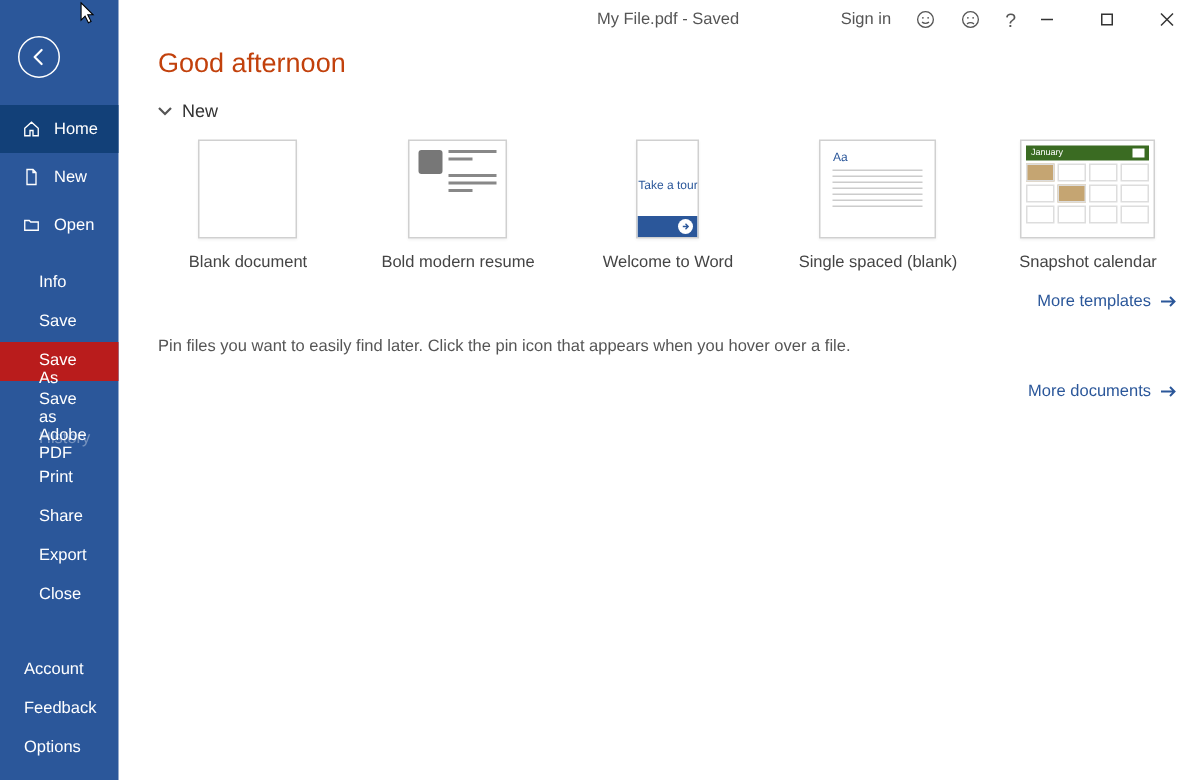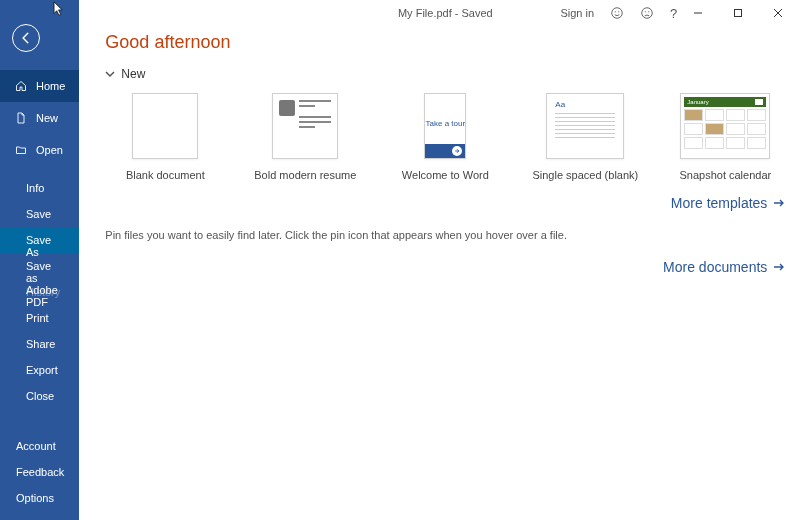--- a/index.html
+++ b/index.html
@@ -34,21 +34,21 @@
   align-items: center;
   gap: 8px;
   padding: 16px 14px;
   font-size: 11px;
   cursor: pointer;
   height: 26px;
 }
 .sidebar-item.active { background: #124078; }
 .sidebar-icon { width: 14px; height: 14px; display:flex; align-items:center; justify-content:center; flex-shrink:0;}
 .sidebar-sub { padding: 6px 14px 6px 26px; font-size: 11px; cursor: pointer; height: 26px; display:flex; align-items:flex-start;}
-.sidebar-sub.hover { background: #0369a1; }
+.sidebar-sub.hover { background: #b91c1c; }
 .sidebar-spacer { flex: 1; }
 .sidebar-bottom .sidebar-sub { padding-left:16px; }
 .main { flex: 1; display: flex; flex-direction: column; position:relative; }
 .titlebar {
   height: 26px;
   display: flex;
   align-items: center;
   justify-content: flex-end;
   padding: 0 6px;
   font-size: 11px;
@@ -112,21 +112,21 @@
 .thumb-single .ln { height:1px; background:#ccc; margin-bottom:3px;}
 .thumb-snap { padding:3px;}
 .thumb-snap .head { height:10px; background:#3a6b22; display:flex; align-items:center; padding:0 3px; justify-content:space-between;}
 .thumb-snap .head span { color:#fff; font-size:6px;}
 .thumb-snap .row { display:flex; margin-top:2px; gap:2px;}
 .thumb-snap .cell { flex:1; height:12px; border:0.5px solid #ddd;}
 .thumb-snap .photo { background:#c5a572;}
 .more-link {
   text-align: right;
   color: #2b579a;
-  font-size: 14px;
+  font-size: 11px;
   cursor: pointer;
   display:flex; justify-content:flex-end; align-items:center; gap:6px;
   margin-bottom: 18px;
 }
 .tabs { display:flex; gap: 22px; font-size: 12px; margin-bottom: 14px; align-items:center;}
 .tab { color:#555; cursor:pointer; padding:3px 0;}
 .tab.selected { border:1px solid #222; padding: 3px 10px; }
 .hint { font-size: 11px; color:#555; margin-bottom: 18px;}
 .cursor {
   position: absolute;

